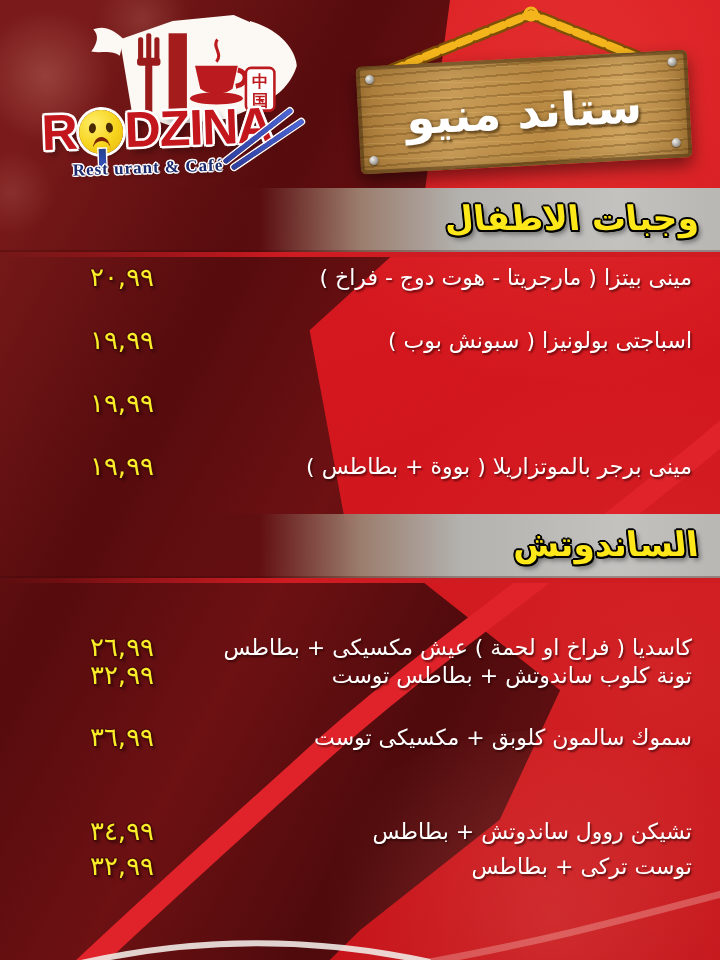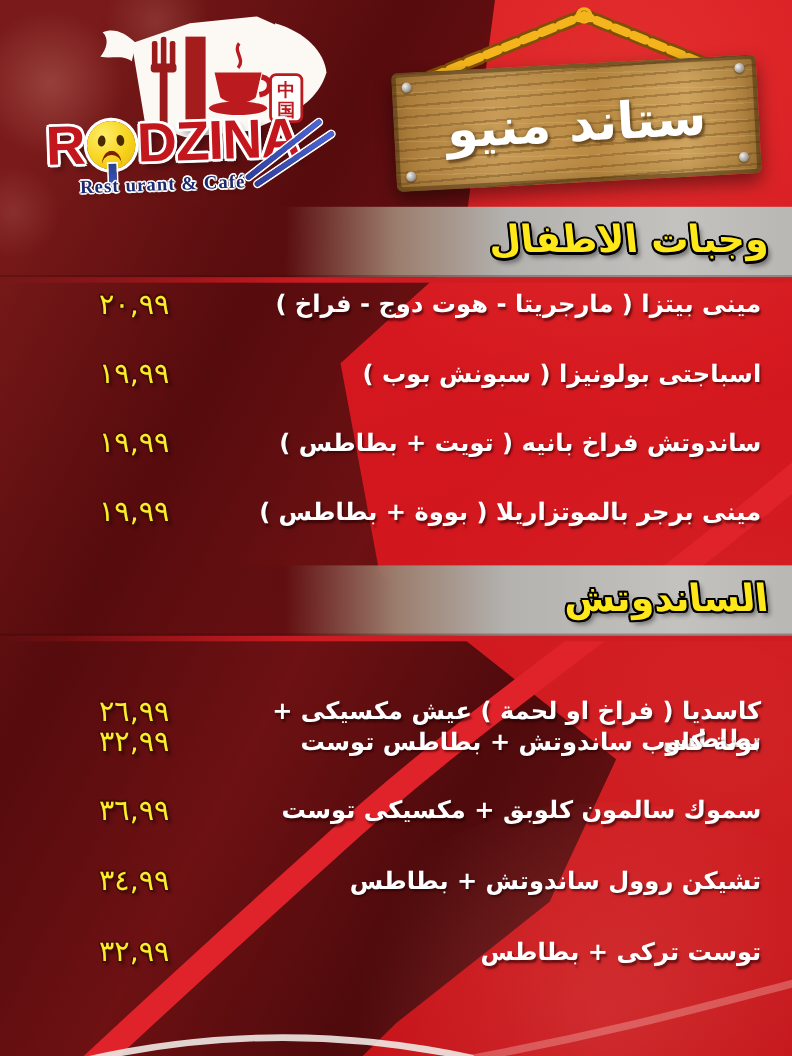--- a/index.html
+++ b/index.html
@@ -36,21 +36,21 @@
       -1.5px -1.5px 0 #000,1.5px 1.5px 0 #000,-1.5px 1.5px 0 #000,1.5px -1.5px 0 #000,
       3px 4px 5px rgba(0,0,0,.45);}
   
   .row{position:absolute;left:0;width:100%;height:40px;}
   .price{position:absolute;left:58px;width:128px;top:0;text-align:center;
     font-size:26px;font-weight:normal;color:#f8ef29;letter-spacing:1px;
     text-shadow:-1.5px 0 0 #4a0a0a,1.5px 0 0 #4a0a0a,0 -1.5px 0 #4a0a0a,0 1.5px 0 #4a0a0a,
       -1px -1px 0 #4a0a0a,1px 1px 0 #4a0a0a,-1px 1px 0 #4a0a0a,1px -1px 0 #4a0a0a,
       2.5px 3px 3px rgba(0,0,0,.5);}
   .name{position:absolute;right:28px;left:200px;top:3px;text-align:right;
-    font-size:22px;font-weight:bold;color:#fff;
+    font-size:22px;font-weight:normal;color:#fff;
     text-shadow:1.5px 2px 2px rgba(30,0,0,.6);}
   
   .chain{position:absolute;left:378px;top:6px;width:306px;height:72px;}
   .sign{position:absolute;left:358px;top:58px;width:332px;height:108px;
     transform:rotate(-3deg);border-radius:6px;
     background:
       repeating-linear-gradient(178deg,rgba(92,58,14,.30) 0 2px,rgba(0,0,0,0) 2px 10px),
       repeating-linear-gradient(2deg,rgba(255,224,150,.14) 0 1px,rgba(0,0,0,0) 1px 15px),
       linear-gradient(92deg,#a97a38 0%,#c89c58 28%,#b98a43 55%,#cfa45f 80%,#a87a38 100%);
     box-shadow:0 8px 16px rgba(0,0,0,.45), inset 0 0 0 4px rgba(61,38,8,.45), inset 0 0 22px rgba(61,38,8,.35);}
@@ -160,21 +160,20 @@
   <div class="row" style="top:262px">
     <div class="price" dir="ltr">٢٠,٩٩</div>
     <div class="name" dir="rtl">مينى بيتزا ( مارجريتا - هوت دوج - فراخ )</div>
   </div>
   <div class="row" style="top:325px">
     <div class="price" dir="ltr">١٩,٩٩</div>
     <div class="name" dir="rtl">اسباجتى بولونيزا ( سبونش بوب )</div>
   </div>
   <div class="row" style="top:388px">
     <div class="price" dir="ltr">١٩,٩٩</div>
-    <div class="name" dir="rtl">ساندوتش فراخ بانيه ( تويت + بطاطس )</div>
   </div>
   <div class="row" style="top:451px">
     <div class="price" dir="ltr">١٩,٩٩</div>
     <div class="name" dir="rtl">مينى برجر بالموتزاريلا ( بووة + بطاطس )</div>
   </div>
 
   <div class="band" style="top:514px">
     <div class="band-title" dir="rtl">الساندوتش</div>
   </div>
 
@@ -183,21 +182,21 @@
     <div class="name" dir="rtl">كاسديا ( فراخ او لحمة ) عيش مكسيكى + بطاطس</div>
   </div>
   <div class="row" style="top:660px">
     <div class="price" dir="ltr">٣٢,٩٩</div>
     <div class="name" dir="rtl">تونة كلوب ساندوتش + بطاطس توست</div>
   </div>
   <div class="row" style="top:722px">
     <div class="price" dir="ltr">٣٦,٩٩</div>
     <div class="name" dir="rtl">سموك سالمون كلوبق + مكسيكى توست</div>
   </div>
-  <div class="row" style="top:786px">
+  <div class="row" style="top:816px">
     <div class="price" dir="ltr">٣٤,٩٩</div>
     <div class="name" dir="rtl">تشيكن روول ساندوتش + بطاطس</div>
   </div>
   <div class="row" style="top:851px">
     <div class="price" dir="ltr">٣٢,٩٩</div>
     <div class="name" dir="rtl">توست تركى + بطاطس</div>
   </div>
 
 </div>
 

